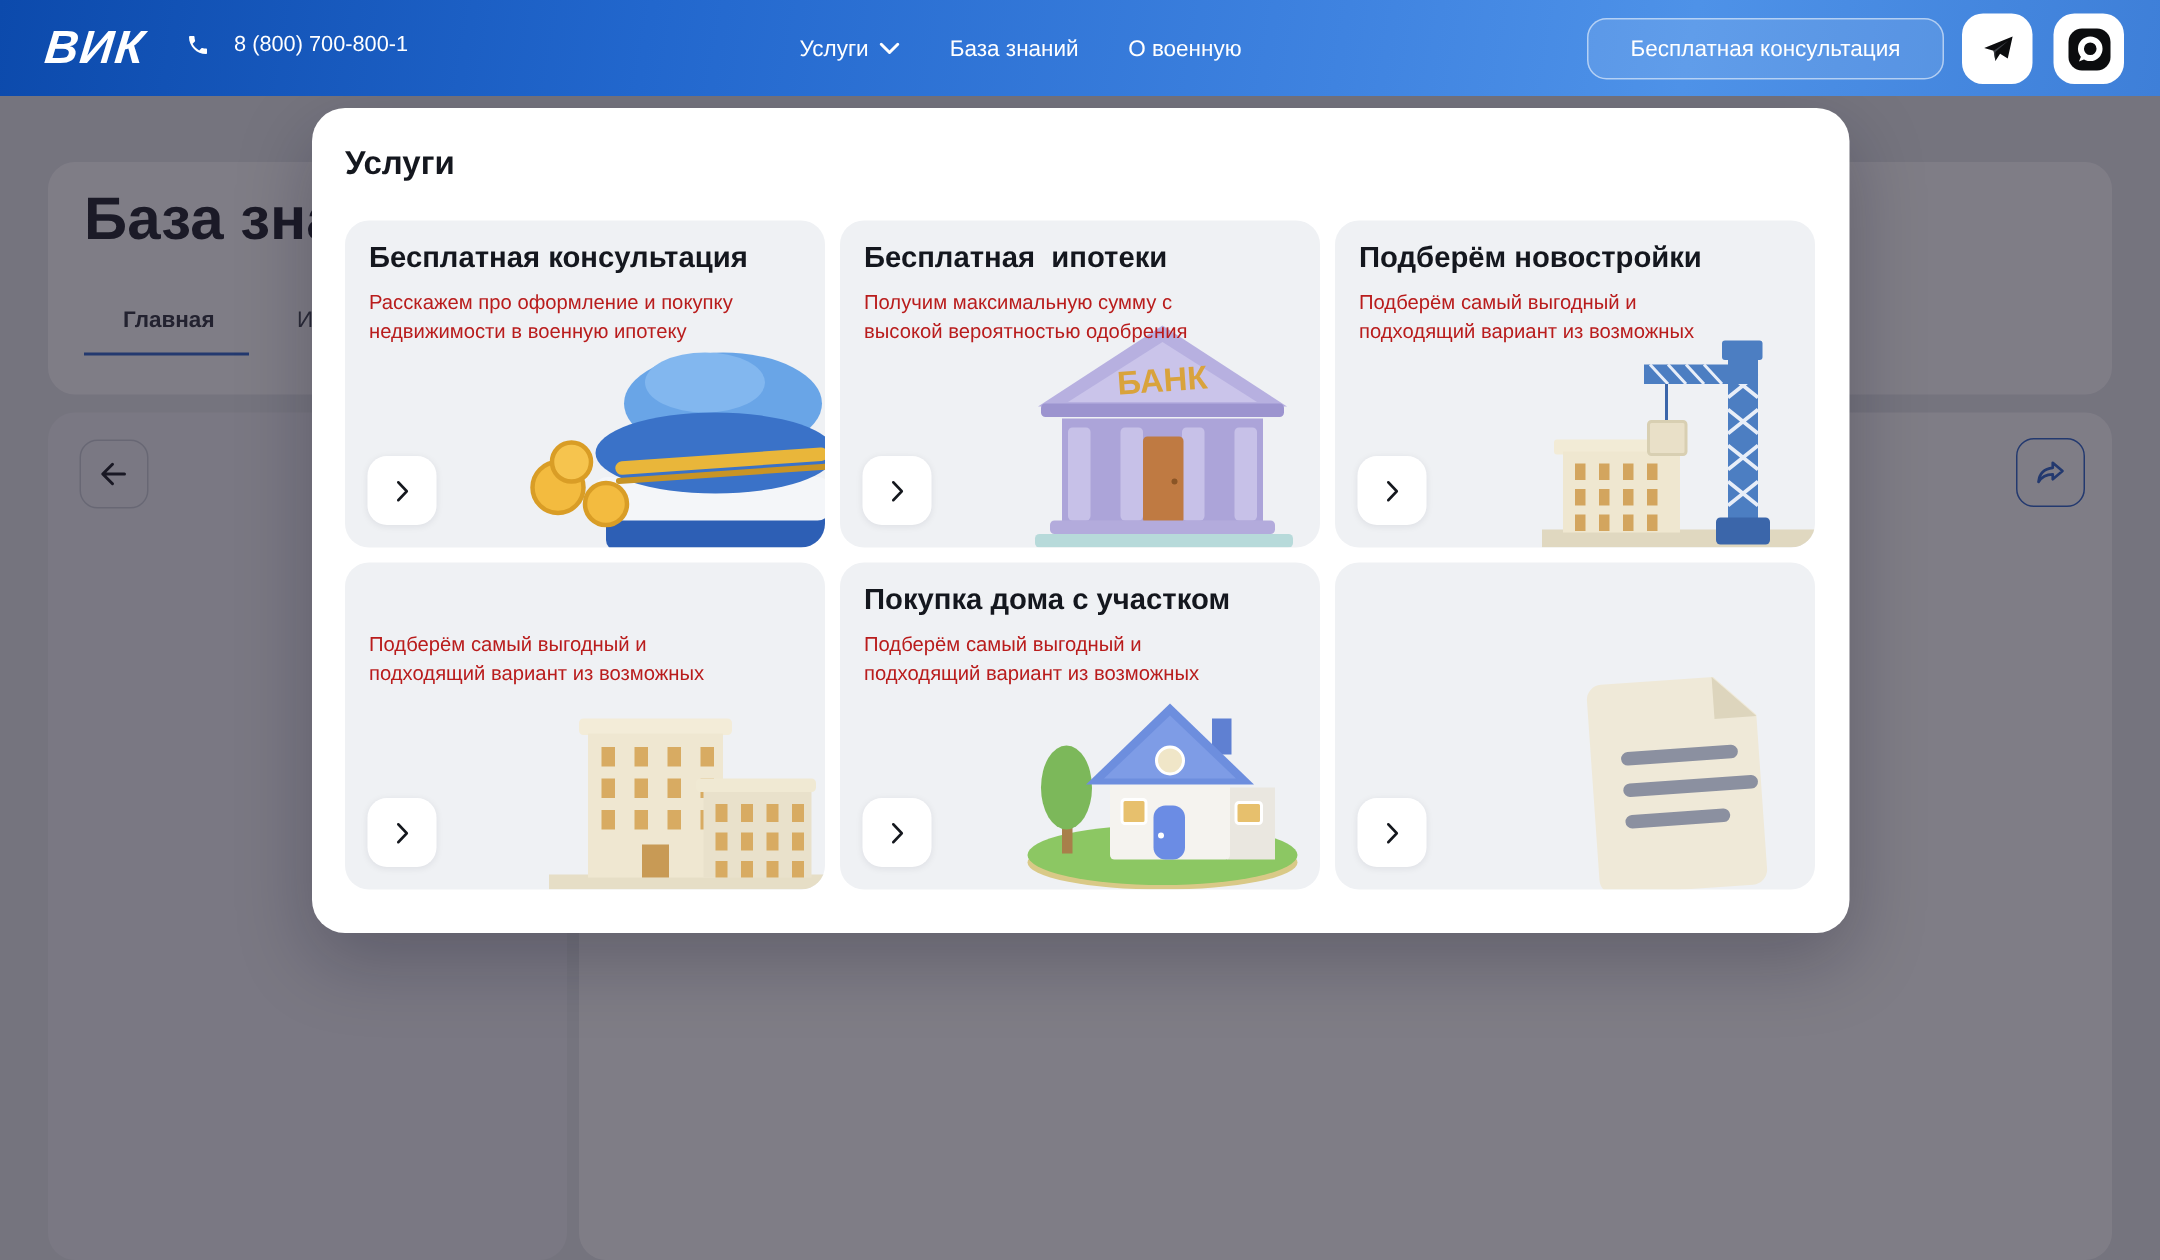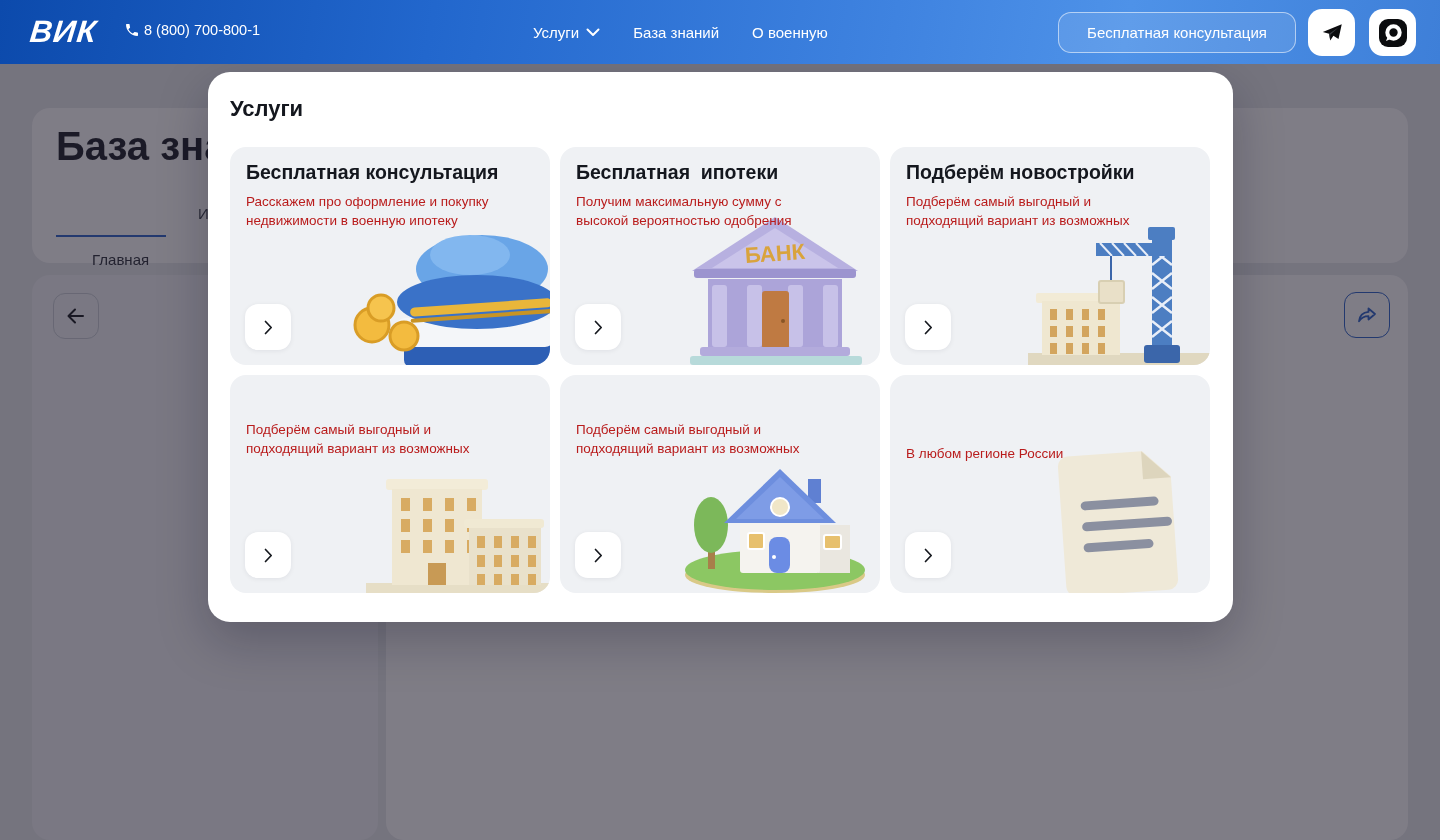--- a/index.html
+++ b/index.html
@@ -6,37 +6,37 @@
   html,body { width:1440px; height:840px; overflow:hidden; }
   body { font-family:"Liberation Sans", sans-serif; background:#e8e9ed; position:relative; }
   .stage { position:absolute; inset:0; width:1440px; height:840px; overflow:hidden; }
 
   
   .header { position:absolute; left:0; top:0; width:1440px; height:64px;
     background:linear-gradient(100deg,#0c4aac 0%,#2267cd 30%,#3f83e0 62%,#4e92e8 78%,#3e7fd8 100%);
     z-index:40; }
   .logo { position:absolute; left:30px; top:14px; color:#fff; font-size:31px; font-weight:800;
     font-style:italic; letter-spacing:1px; transform:skewX(-6deg); line-height:36px; }
-  .phone { position:absolute; left:124px; top:22px; display:flex; align-items:center; gap:4px;
+  .phone { position:absolute; left:124px; top:22px; display:flex; align-items:center; gap:16px;
     color:#fff; font-size:14.5px; }
   .nav { position:absolute; left:533px; top:24px; display:flex; gap:33px; align-items:center; }
   .nav-item { color:#fff; font-size:15px; display:flex; align-items:center; gap:7px; cursor:pointer; }
   .cta-btn { position:absolute; left:1058px; top:12px; width:238px; height:41px; border-radius:13px;
     border:1px solid rgba(255,255,255,.55); background:rgba(255,255,255,.10); color:#fff;
     font-size:15px; font-family:inherit; display:flex; align-items:center; justify-content:center; cursor:pointer; }
   .social-btn { position:absolute; top:9px; width:47px; height:47px; border-radius:14px; background:#fff;
     display:flex; align-items:center; justify-content:center; cursor:pointer; border:none; }
   .social-btn.tg { left:1308px; }
   .social-btn.msg { left:1369px; }
 
   
   .page { position:absolute; left:0; top:64px; width:1440px; height:776px; background:#e8e9ed; z-index:1; }
   .kb-card { position:absolute; left:32px; top:44px; width:1376px; height:155px; background:#ffffff; border-radius:18px; }
   .kb-title { position:absolute; left:24px; top:16px; font-size:40px; font-weight:700; color:#181b24; white-space:nowrap; }
-  .kb-tab1 { position:absolute; left:60px; top:97px; font-size:15px; font-weight:400; color:#2a2e38;margin-top:46px; }
+  .kb-tab1 { position:absolute; left:50px; top:97px; font-size:15px; font-weight:700; color:#2a2e38; }
   .kb-tab2 { position:absolute; left:166px; top:97px; font-size:15px; color:#3a3f4a; }
   .kb-underline { position:absolute; left:24px; top:127px; width:110px; height:2px; background:#2b62c9; }
   .content-left { position:absolute; left:32px; top:211px; width:346px; height:565px; background:#f3f4f7; border-radius:18px; }
   .content-right { position:absolute; left:386px; top:211px; width:1022px; height:565px; background:#ffffff; border-radius:18px; }
   .back-btn { position:absolute; left:21px; top:18px; width:46px; height:46px; border-radius:12px;
     border:1px solid #c9cdd6; background:transparent; display:flex; align-items:center; justify-content:center; cursor:pointer; }
   .share-btn { position:absolute; right:18px; top:17px; width:46px; height:46px; border-radius:12px;
     border:1.5px solid #2b62c9; background:transparent; display:flex; align-items:center; justify-content:center; cursor:pointer; }
 
   
@@ -270,20 +270,21 @@
           <rect x="154" y="112" width="17" height="14" rx="2" fill="#e7c06d" stroke="#fff" stroke-width="2"></rect>
           <rect x="70" y="92" width="80" height="58" rx="3" fill="#f5f3ef"></rect>
           <rect x="138" y="56" width="13" height="24" fill="#5f80d2"></rect>
           <polygon points="54,100 110,46 166,100" fill="#6d8ede"></polygon>
           <polygon points="66,96 110,54 154,96" fill="#7e9ce6"></polygon>
           <circle cx="110" cy="84" r="9" fill="#f0e6c8" stroke="#ffffff" stroke-width="2"></circle>
           <rect x="99" y="114" width="21" height="36" rx="8" fill="#6b8ce4"></rect>
           <circle cx="104" cy="134" r="2" fill="#ffffff"></circle>
           <rect x="78" y="110" width="16" height="16" rx="2" fill="#e7c06d" stroke="#fff" stroke-width="2"></rect>
         </svg>
+        <div class="svc-title">Покупка дома с участком</div>
         <div class="svc-desc t1">Подберём самый выгодный и подходящий вариант из возможных</div>
         <button class="arrow-btn">
           <svg width="9" height="15" viewBox="0 0 9 15">
             <polyline points="1.5,1.5 7.2,7.5 1.5,13.5" fill="none" stroke="#15181e" stroke-width="1.7" stroke-linecap="round" stroke-linejoin="round"></polyline>
           </svg>
         </button>
       </div>
 
       <div class="svc-card">
         <svg class="illu" width="210" height="170" viewBox="0 0 210 170">
@@ -291,21 +292,20 @@
             <rect x="62" y="30" width="112" height="140" rx="10" fill="#efe9d8"></rect>
             <polygon points="146,29 175,29 175,58" fill="#eff1f4"></polygon>
             <path d="M146 30 L174 58 L146 58 Z" fill="#ddd5bd"></path>
             <g fill="#8b90a0">
               <rect x="82" y="76" width="78" height="9" rx="4.5"></rect>
               <rect x="82" y="97" width="90" height="9" rx="4.5"></rect>
               <rect x="82" y="118" width="70" height="9" rx="4.5"></rect>
             </g>
           </g>
         </svg>
-        <div class="svc-desc t2">В любом регионе России</div>
         <button class="arrow-btn">
           <svg width="9" height="15" viewBox="0 0 9 15">
             <polyline points="1.5,1.5 7.2,7.5 1.5,13.5" fill="none" stroke="#15181e" stroke-width="1.7" stroke-linecap="round" stroke-linejoin="round"></polyline>
           </svg>
         </button>
       </div>
 
     </div>
   </div>
 

